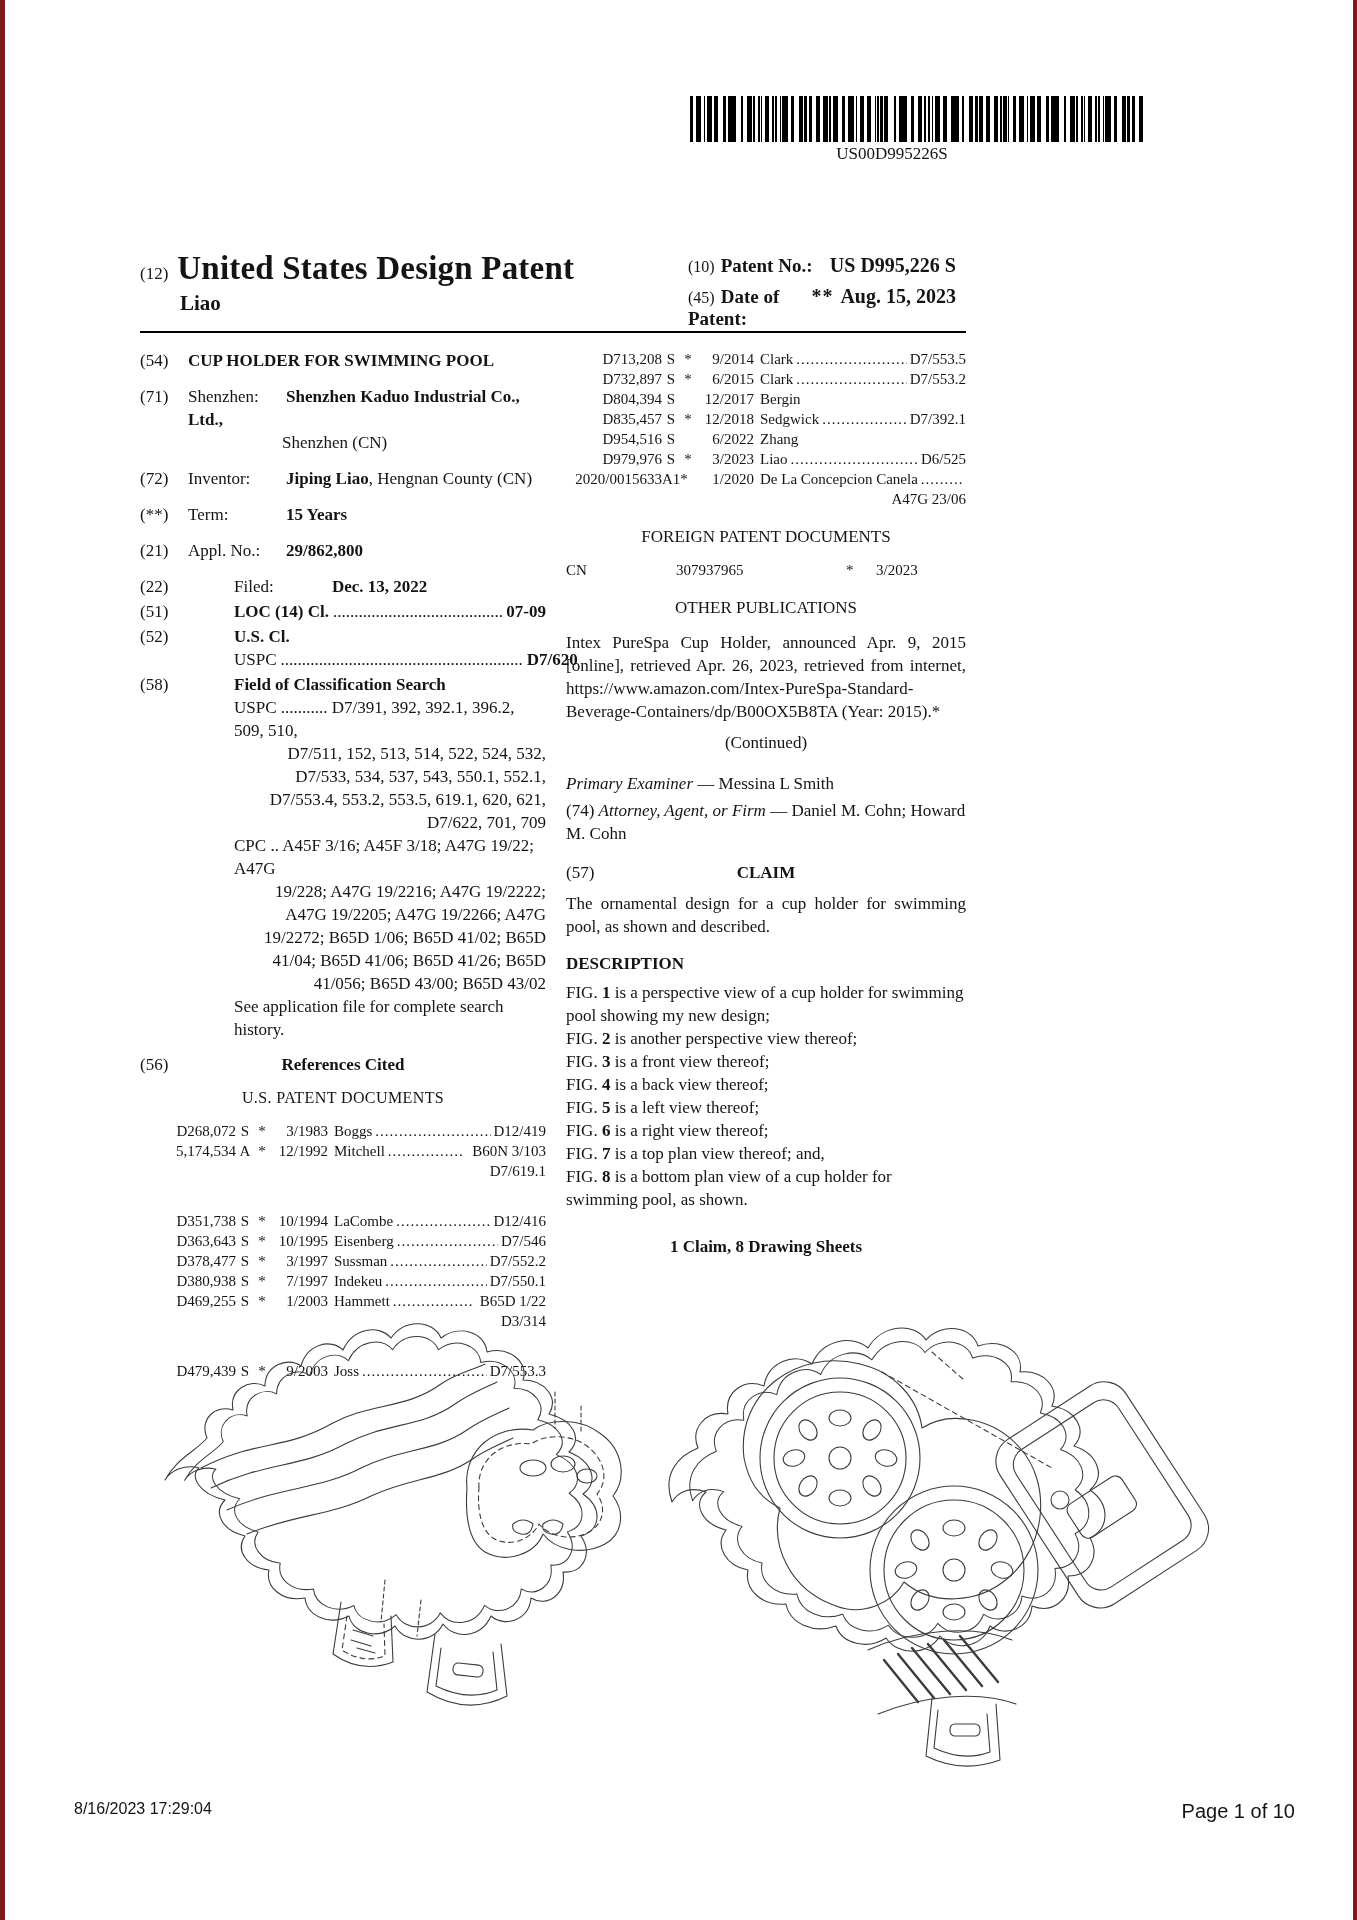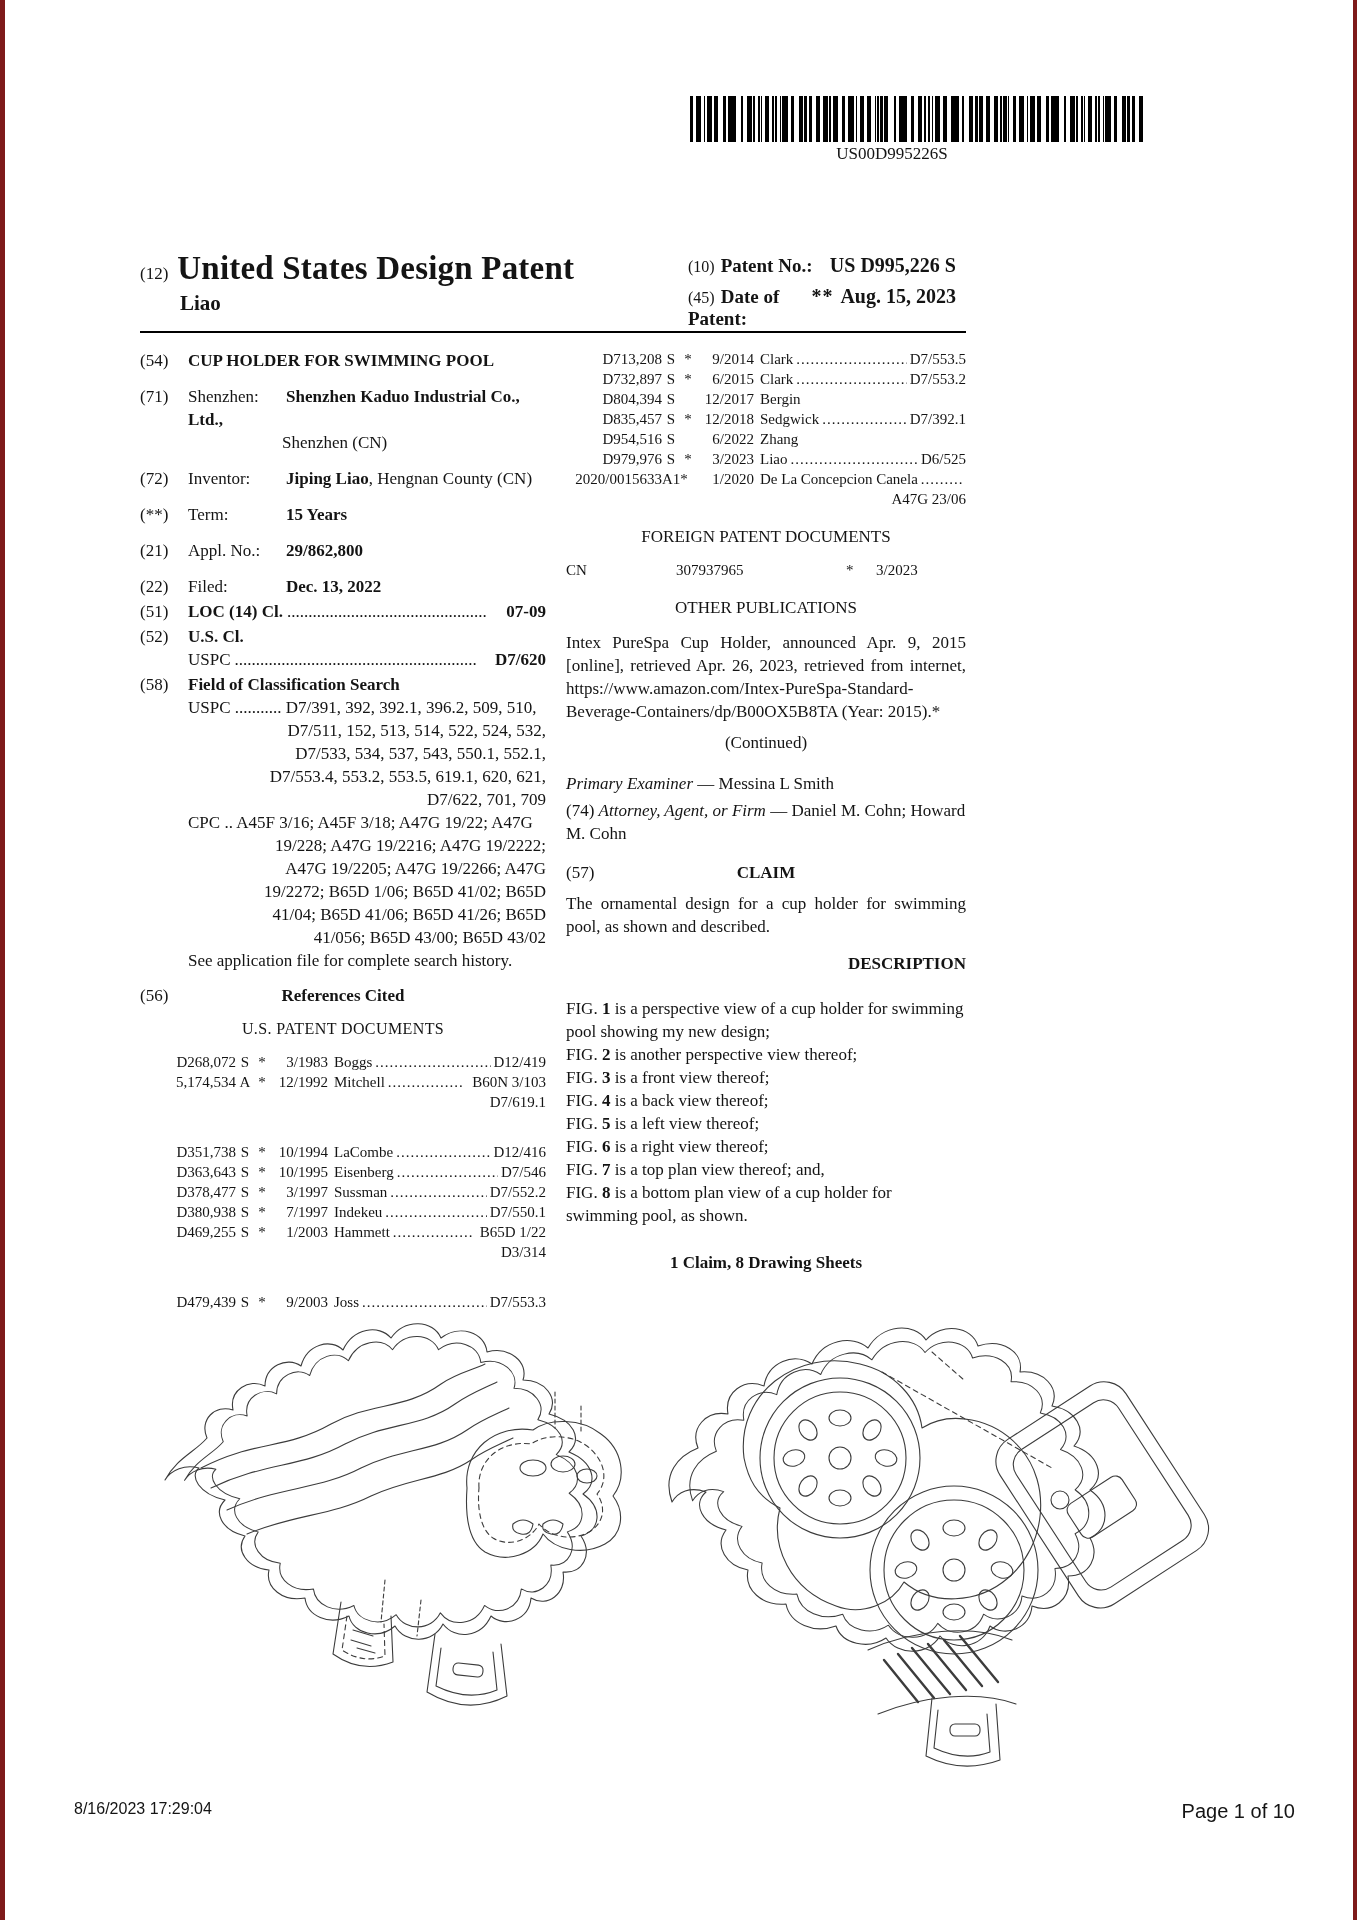--- a/index.html
+++ b/index.html
@@ -35,21 +35,21 @@
 
   .b{font-weight:bold;} .i{font-style:italic;}
   .field{display:flex;margin-bottom:13px;}
   .fcode{flex:0 0 48px;}
   .fbody{flex:1;}
   .flabel{display:inline-block;min-width:98px;}
   .indent2{margin-left:94px;}
   .leader{display:flex;align-items:baseline;}
   .ldots{flex:1;overflow:hidden;white-space:nowrap;margin:0 4px;}
   .r{text-align:right;}
-  .tight{margin-bottom:2px;}
+  .tight{margin-bottom:2px;gap:46px;}
 
   .refhead{display:flex;margin:12px 0 10px;}
   .refhead .t{flex:1;text-align:center;font-weight:bold;}
   .refsub{text-align:center;margin-bottom:12px;font-size:16px;letter-spacing:.4px;}
 
   .ref-row{display:grid;grid-template-columns:96px 18px 16px 58px 1fr;font-size:15px;line-height:20px;}
   .rn{text-align:right;white-space:nowrap;}
   .rk{text-align:center;}
   .rs{text-align:center;}
   .rd{text-align:right;}
@@ -60,21 +60,21 @@
   .cont-row{font-size:15px;line-height:20px;text-align:right;}
   .gap{margin-top:30px;}
 
   .center-head{text-align:center;margin:16px 0 12px;}
   .foreign-row{display:grid;grid-template-columns:110px 170px 30px 1fr;font-size:15px;line-height:20px;margin-bottom:4px;}
   .pubs{text-align:justify;overflow-wrap:anywhere;margin:0 0 6px;}
   .continued{text-align:center;margin:8px 0 18px;}
   .exam{margin-bottom:4px;}
   .claim-row{display:grid;grid-template-columns:48px 1fr 48px;margin:16px 0 8px;}
   .claim-row .t{text-align:center;font-weight:bold;}
-  .desc-head{text-align:right;font-weight:bold;margin:14px 0 22px;}
+  .desc-head{text-align:left;font-weight:bold;margin:14px 0 6px;}
   .figline{margin:0;}
   .note{text-align:center;font-weight:bold;margin-top:24px;}
 
   
   .fig{position:absolute;}
   .fig svg{display:block;}
 
   
   .footer-left{position:absolute;left:74px;top:1800px;font-family:"Liberation Sans","DejaVu Sans",sans-serif;font-size:16px;}
   .footer-right{position:absolute;right:62px;top:1800px;font-family:"Liberation Sans","DejaVu Sans",sans-serif;font-size:20px;}

